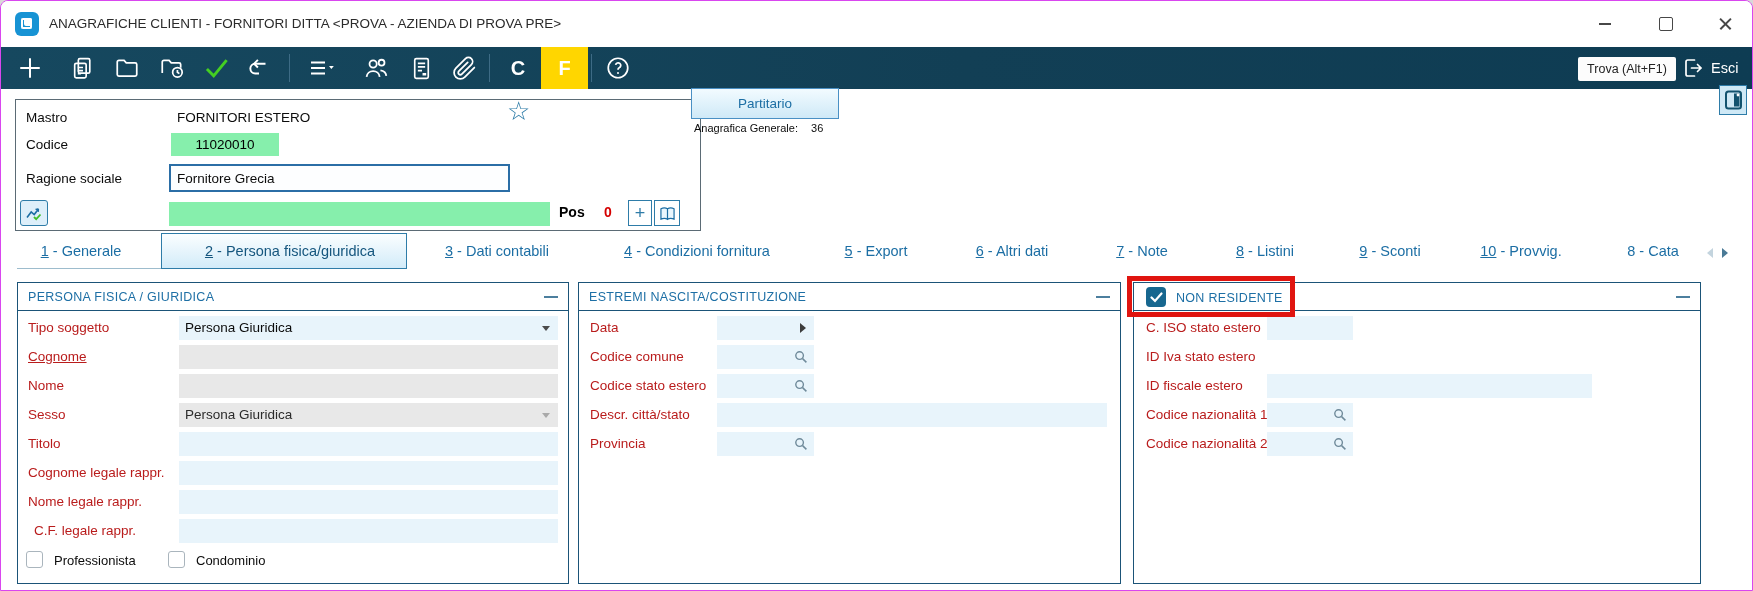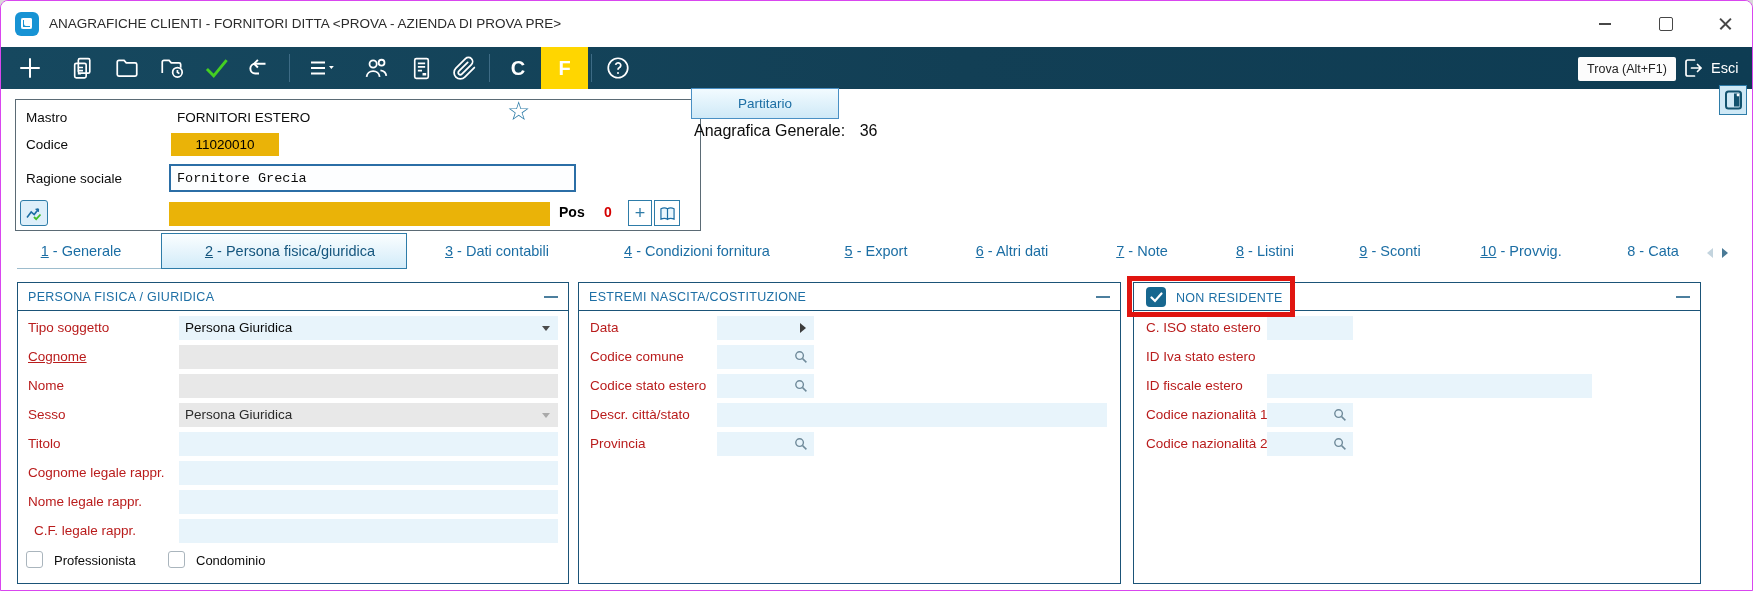--- a/index.html
+++ b/index.html
@@ -28,28 +28,28 @@
   .tb-letter { font-size:20px; font-weight:bold; color:#ffffff; }
   .f-block { position:absolute; left:540px; top:0; width:47px; height:42px; background:#ffd600; display:flex; align-items:center; justify-content:center; }
   .trova-btn { position:absolute; left:1577px; top:10px; width:98px; height:24px; background:#fcfcfc; border:none; border-radius:2px; font-size:12.5px; color:#222; font-family:"Liberation Sans",sans-serif; cursor:pointer; }
   .esci { position:absolute; left:1680px; top:8px; height:26px; display:flex; align-items:center; gap:6px; cursor:pointer; background:none; border:none; }
   .esci-label { color:#ffffff; font-size:14.5px; font-family:"Liberation Sans",sans-serif; }
 
   
   .header-box { position:absolute; left:14px; top:98px; width:686px; height:132px; border:1px solid #5b6b75; background:#fff; }
   .hlabel { position:absolute; font-size:13.5px; color:#0c0c0c; }
   .hvalue { position:absolute; font-size:13.5px; color:#0c0c0c; }
-  .bluefield { position:absolute; background:#eab308; }
+  .bluefield { position:absolute; background:#86efac; }
   .star { position:absolute; left:491px; top:-4px; font-size:26px; color:#2e7ca8; cursor:pointer; }
-  .rag-input { position:absolute; left:153px; top:64px; width:407px; height:28px; background:#fdfeff; border:2px solid #2b6ea6; font-size:13.5px; color:#0c0c0c; padding-left:6px; font-family:Liberation Mono, monospace; }
+  .rag-input { position:absolute; left:153px; top:64px; width:341px; height:28px; background:#fdfeff; border:2px solid #2b6ea6; font-size:13.5px; color:#0c0c0c; padding-left:6px; font-family:Liberation Sans, sans-serif; }
   .mini-btn { position:absolute; border:1px solid #2e7ca8; background:#ffffff; display:flex; align-items:center; justify-content:center; cursor:pointer; }
   .pos-label { position:absolute; left:543px; top:104px; font-size:14px; font-weight:bold; color:#000; }
   .pos-value { position:absolute; left:588px; top:104px; font-size:14px; font-weight:bold; color:#d40000; }
   .partitario { position:absolute; left:690px; top:87px; width:148px; height:31px; border:1px solid #4a90c4; background:linear-gradient(#f2fbff,#cfe9f7); color:#1c6ea4; font-size:13.5px; font-family:"Liberation Sans",sans-serif; cursor:pointer; }
-  .anagrafica { position:absolute; left:693px; top:121px; font-size:16px; color:#0c0c0c; }
+  .anagrafica { position:absolute; left:693px; top:121px; font-size:11px; color:#0c0c0c; }
   .sidebar-toggle { position:absolute; left:1718px; top:84px; width:28px; height:30px; background:#cfe9f6; border:1px solid #2e7ca8; display:flex; align-items:center; justify-content:center; cursor:pointer; }
 
   
   .tab { position:absolute; top:242px; height:20px; text-align:center; font-size:14.5px; color:#1c6ea4; cursor:pointer; white-space:nowrap; }
   .tab .tab-num { text-decoration:underline; }
   .tab .tab-num.nou { text-decoration:none; }
   .tab-active-box { position:absolute; left:160px; top:232px; width:246px; height:36px; border:1px solid #2e7ca8; background:linear-gradient(#fbfeff,#d2ebf9); }
   .tab-active-box .tab-inner { position:absolute; left:0; top:9px; width:100%; text-align:center; font-size:14.5px; color:#15567e;padding-left:12px; }
   .tabline { position:absolute; left:16px; top:267px; width:144px; height:1px; background:#9dbccd; }
   .tab-arrow { position:absolute; top:247px; width:0; height:0; border-top:5px solid transparent; border-bottom:5px solid transparent; cursor:pointer; }

